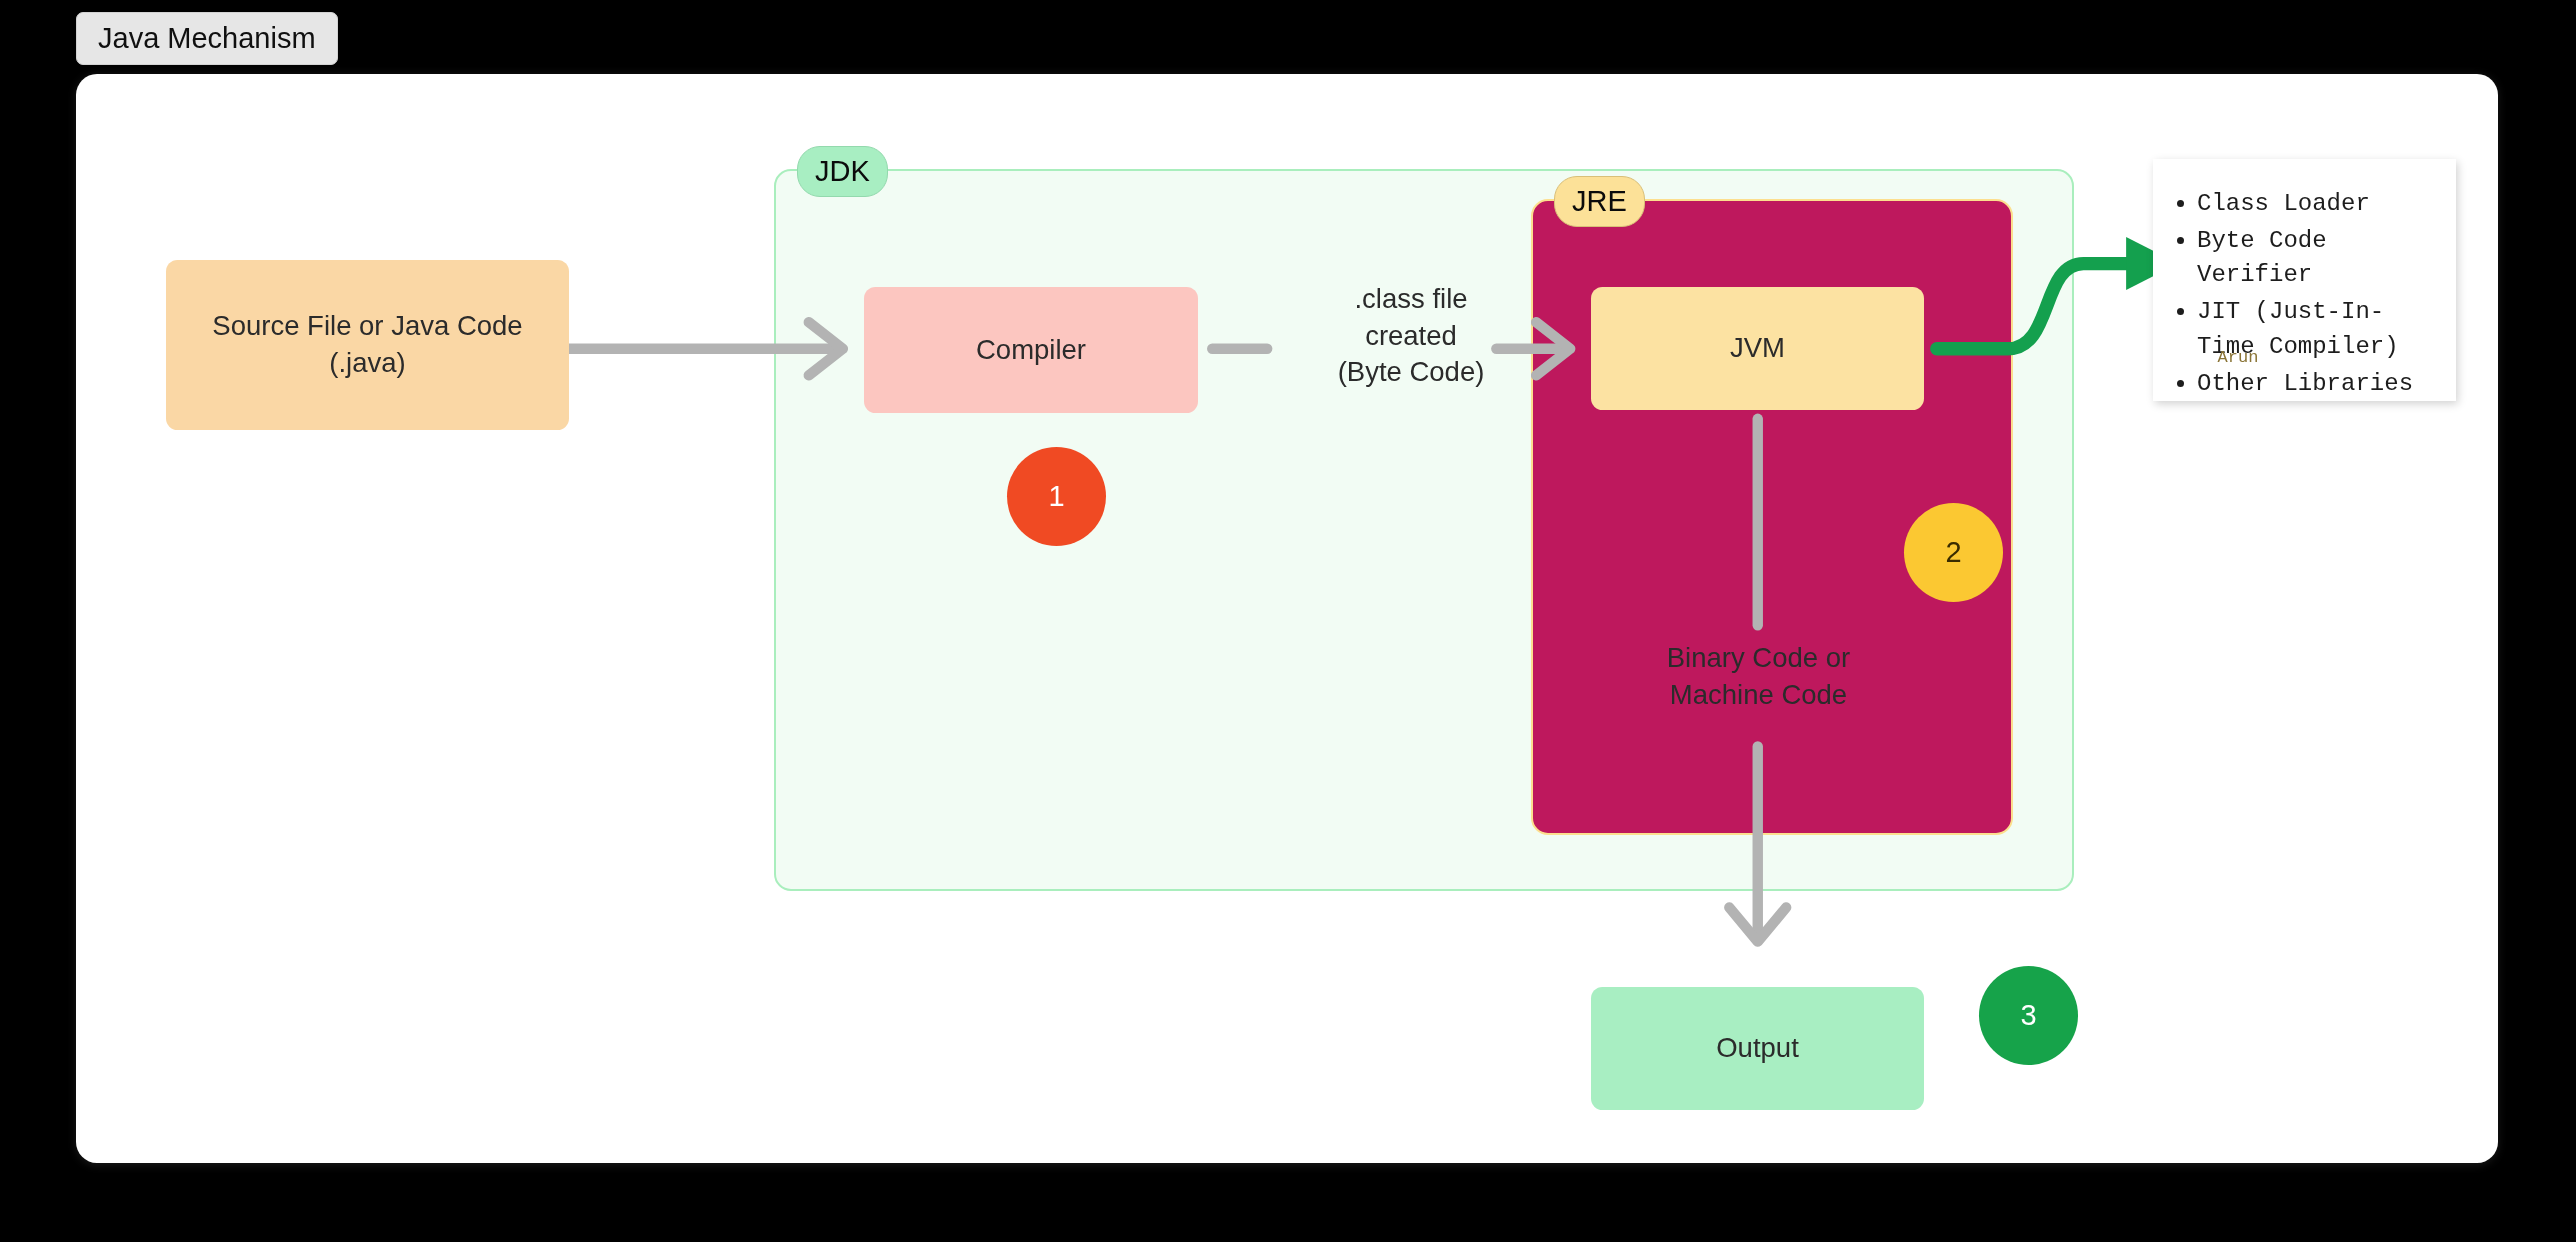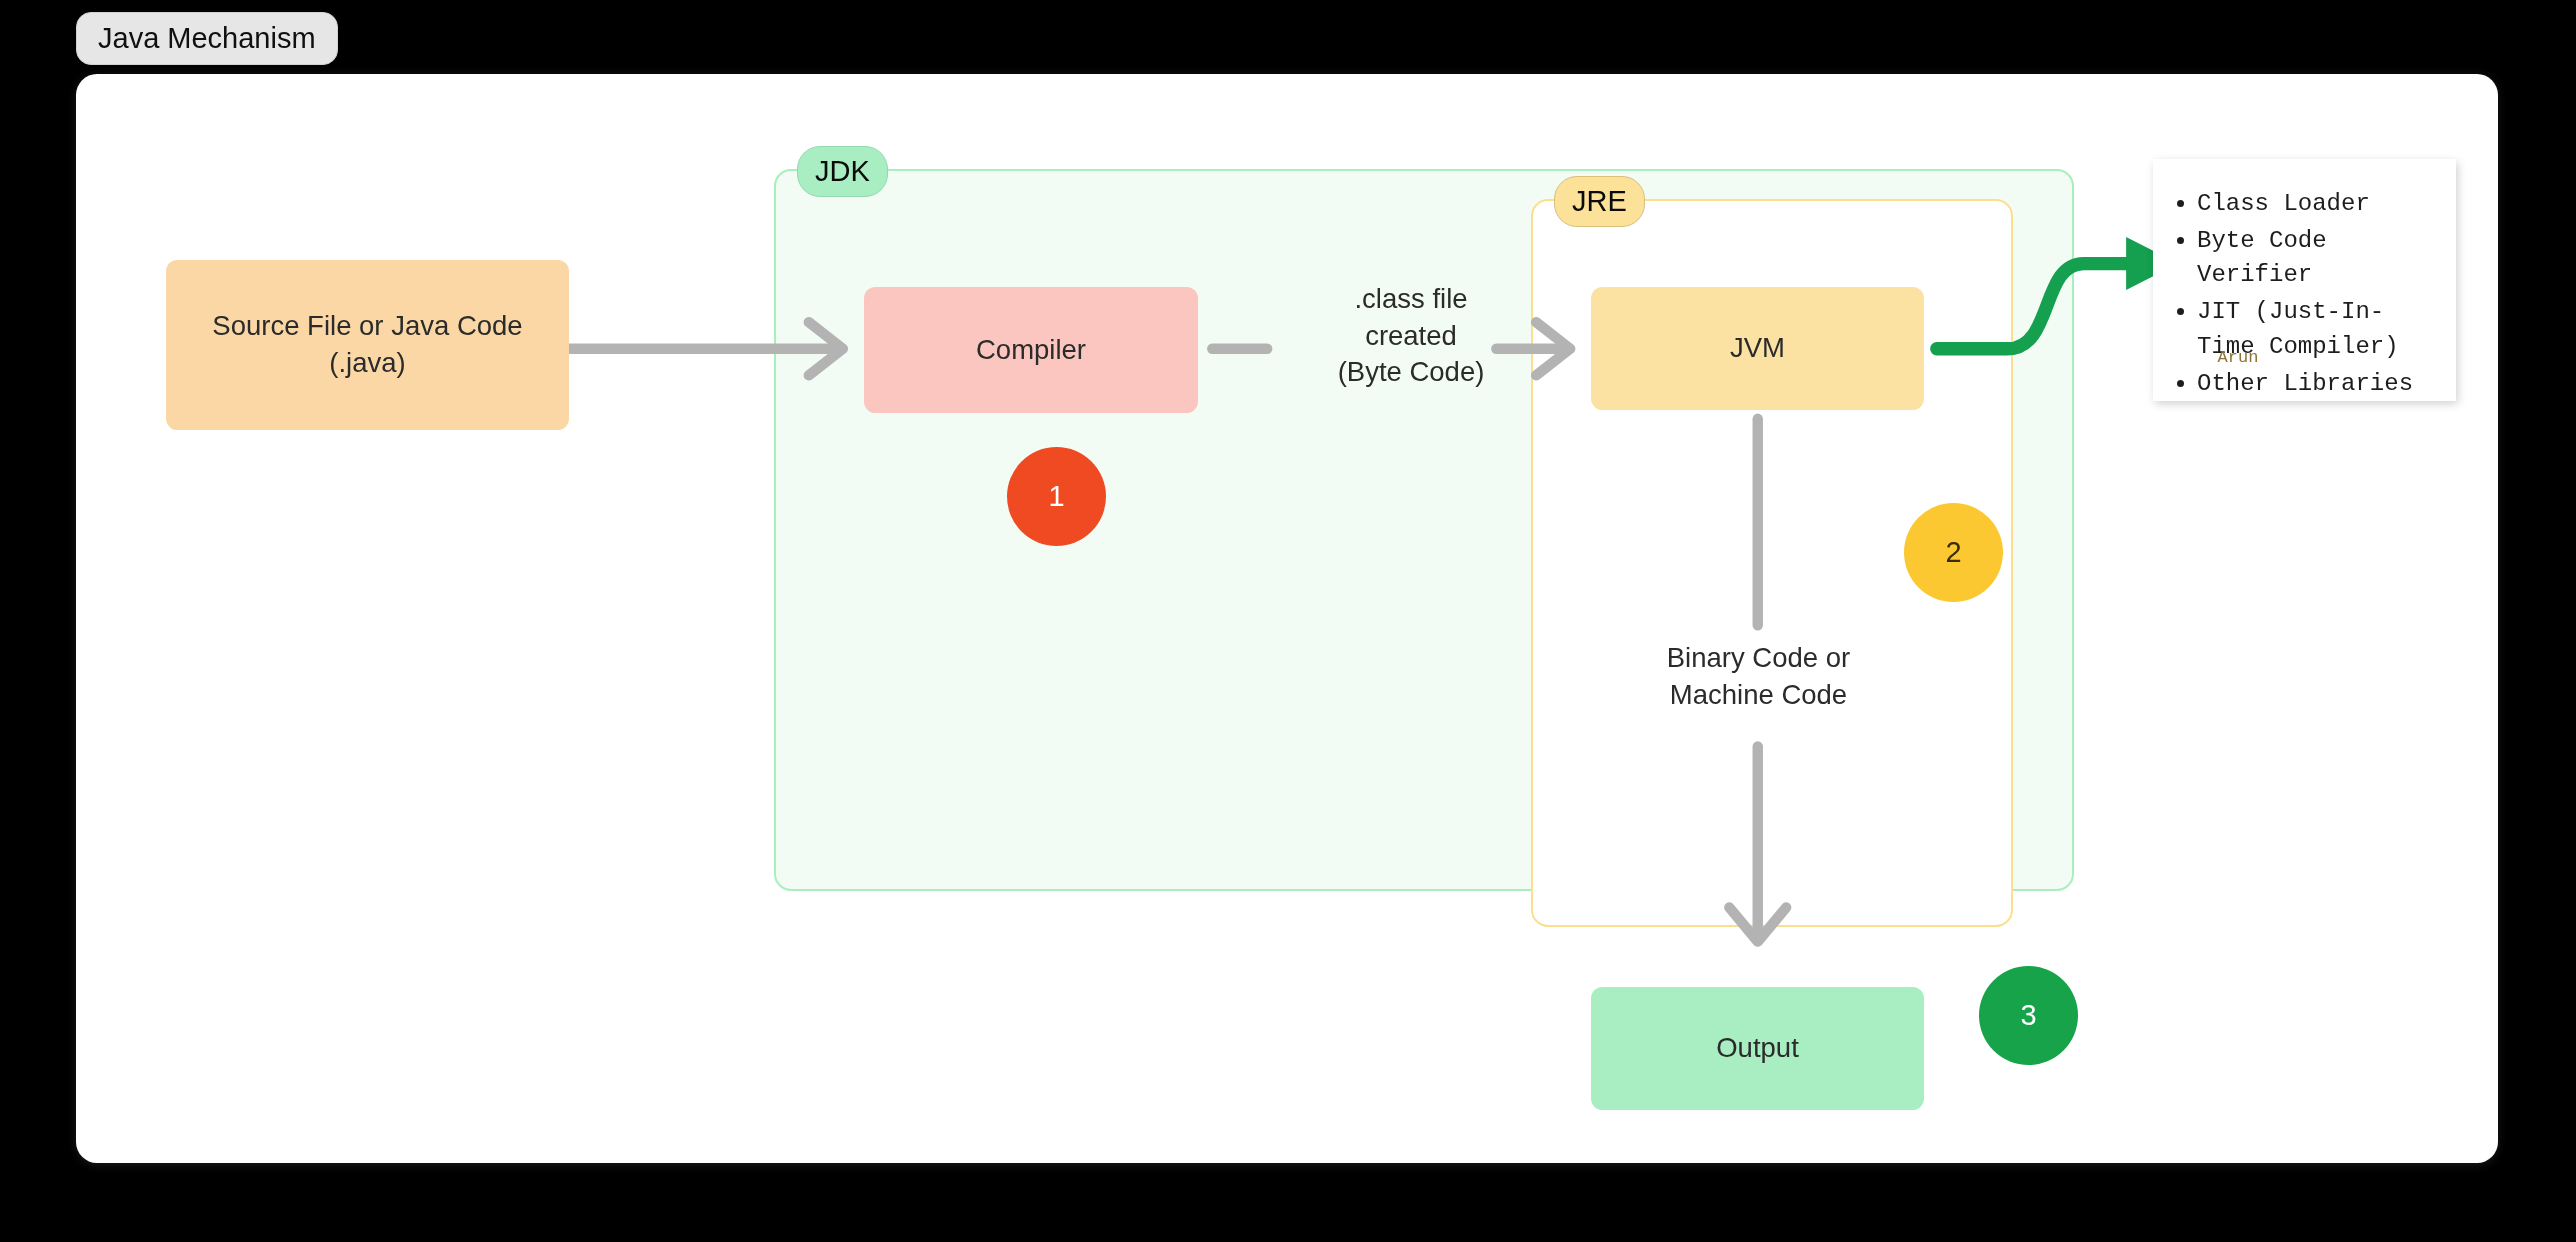--- a/index.html
+++ b/index.html
@@ -10,21 +10,21 @@
     overflow: hidden;
   }
   #root { position: relative; width: 2576px; height: 1243px; }
 
   
   .title-chip {
     position: absolute; left: 76px; top: 12.3px;
     height: 53px; padding: 0 21px;
     display: flex; align-items: center;
     background: #e6e6e6; border: 0.9px solid #d2d2d2;
-    border-radius: 15px;
+    border-radius: 7px;
     font-size: 29px; color: #101010;
     white-space: nowrap;
     z-index: 40;
   }
 
   
   .canvas {
     position: absolute; left: 76px; top: 74px;
     width: 2422px; height: 1089px;
     background: #ffffff;
@@ -38,22 +38,22 @@
     border-radius: 17px;
   }
   .group-jdk {
     left: 774px; top: 169px;
     width: 1300px; height: 722px;
     background: #f2fcf4;
     border: 2.8px solid #a9eebd;
   }
   .group-jre {
     left: 1531px; top: 199px;
-    width: 482px; height: 728px;
-    background: #ffffff;
+    width: 482px; height: 636px;
+    background: #be185d;
     border: 2.8px solid #fcdf8e;
   }
   .group-chip {
     position: absolute;
     left: 21px; top: -24.6px;
     height: 51px; padding: 0 17px;
     display: flex; align-items: center;
     border-radius: 23px;
     font-size: 29px; color: #0b0b0b;
     white-space: nowrap;

